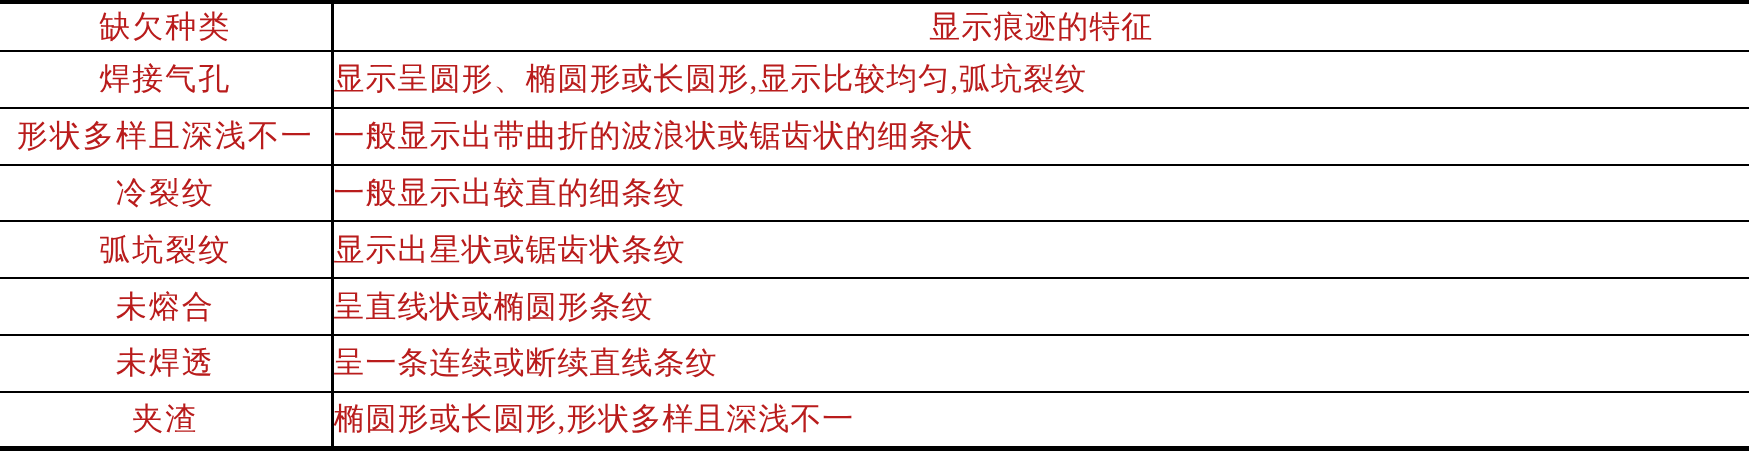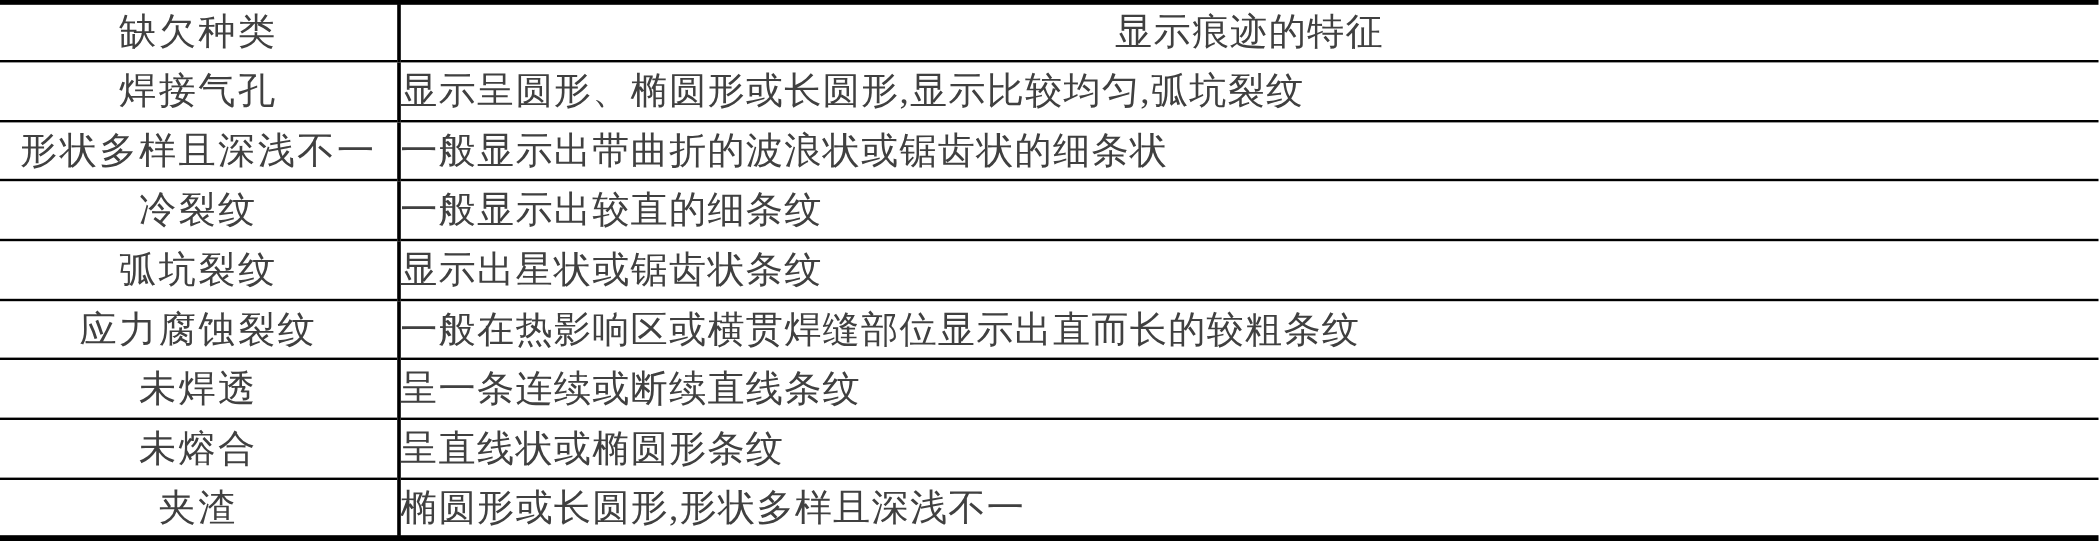--- a/index.html
+++ b/index.html
@@ -12,21 +12,21 @@
     height: 451px;
     background: #ffffff;
     overflow: hidden;
     font-family: "Liberation Serif", "DejaVu Serif", serif;
   }
   table.defect-table {
     width: 1749px;
     height: 451px;
     border-collapse: collapse;
     table-layout: fixed;
-    color: #404040;
+    color: #b91c1c;
     font-size: 31px;
     border-top: 4px solid #000000;
     border-bottom: 5px solid #000000;
   }
   table.defect-table tr {
     height: 49px;
   }
   table.defect-table th,
   table.defect-table td {
     border-top: 2px solid #1d4ed8;
@@ -87,30 +87,26 @@
       </tr>
       <tr>
         <td class="cell-type">冷裂纹</td>
         <td class="cell-feature">一般显示出较直的细条纹</td>
       </tr>
       <tr>
         <td class="cell-type">弧坑裂纹</td>
         <td class="cell-feature">显示出星状或锯齿状条纹</td>
       </tr>
       <tr>
-        <td class="cell-type">应力腐蚀裂纹</td>
-        <td class="cell-feature">一般在热影响区或横贯焊缝部位显示出直而长的较粗条纹</td>
+        <td class="cell-type">未熔合</td>
+        <td class="cell-feature">呈直线状或椭圆形条纹</td>
       </tr>
       <tr>
         <td class="cell-type">未焊透</td>
         <td class="cell-feature">呈一条连续或断续直线条纹</td>
-      </tr>
-      <tr>
-        <td class="cell-type">未熔合</td>
-        <td class="cell-feature">呈直线状或椭圆形条纹</td>
       </tr>
       <tr>
         <td class="cell-type">夹渣</td>
         <td class="cell-feature">椭圆形或长圆形,形状多样且深浅不一</td>
       </tr>
     </tbody>
   </table>
 </div>
 
 </body></html>

